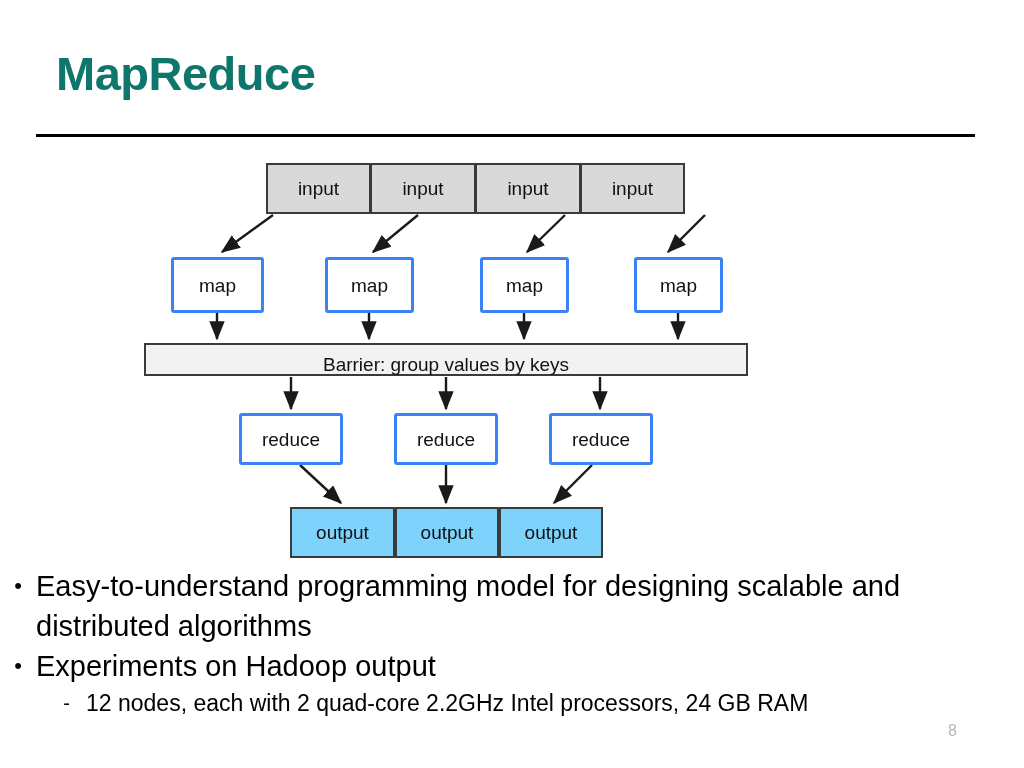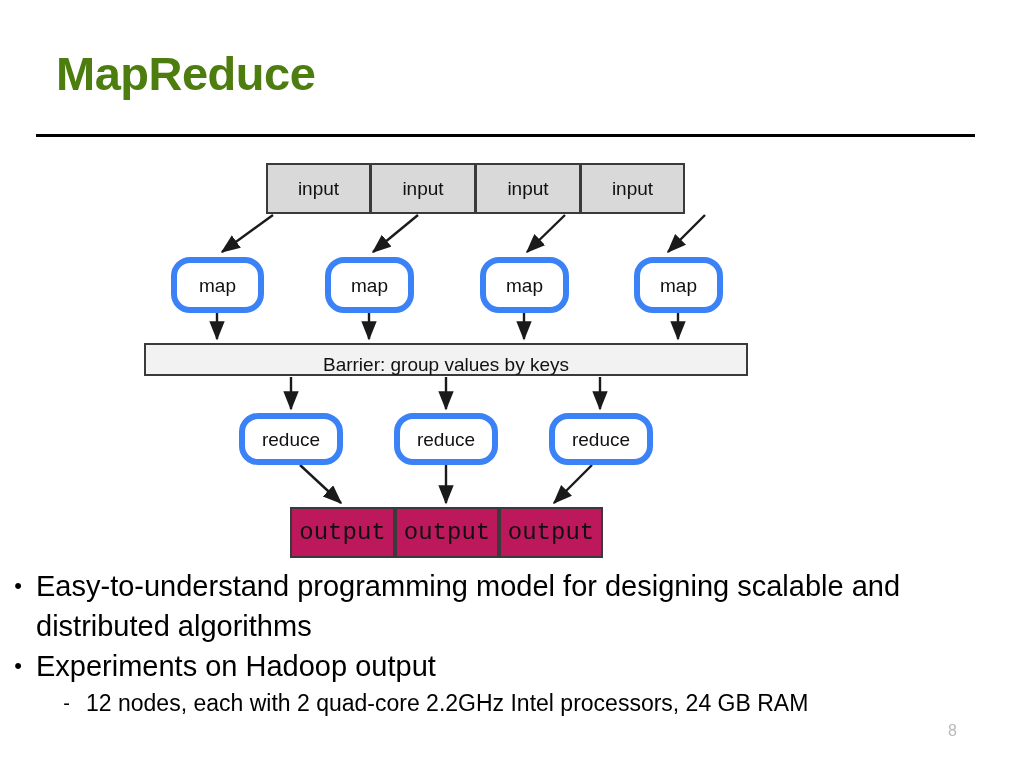--- a/index.html
+++ b/index.html
@@ -18,21 +18,21 @@
 
   
   .slide-title {
     position: absolute;
     left: 56px;
     top: 50px;
     font-size: 47px;
     font-weight: bold;
     letter-spacing: -0.5px;
     line-height: 1.0;
-    color: #4d7c0f;
+    color: #0f766e;
     white-space: nowrap;
   }
   .title-rule {
     position: absolute;
     left: 36px;
     top: 134px;
     width: 939px;
     height: 3px;
     background: #000000;
   }
@@ -56,29 +56,28 @@
     line-height: 1;
   }
   .cell-input {
     background: #d9d9d9;
     border: 2px solid #3a3a3a;
     font-size: 19px;
     margin-left: 29px;
   }
   .cell-input + .cell-input { border-left-width: 1px; }
   .cell-output {
-    background: #be185d;
+    background: #7dd3fc;
     border: 2px solid #3a3a3a;
-    font-size: 24px;
-    font-family: Liberation Mono, monospace;
+    font-size: 19px;
   }
   .box-round {
     background: #ffffff;
-    border: 6px solid #3b82f6;
-    border-radius: 19px;
+    border: 3px solid #3b82f6;
+    border-radius: 3px;
     font-size: 19px;
   }
   .barrier-bar {
     background: #f2f2f2;
     border: 2px solid #3a3a3a;
     font-size: 19px;
     color: #111111;
     align-items: flex-end;
   }
   .arrow-svg {

